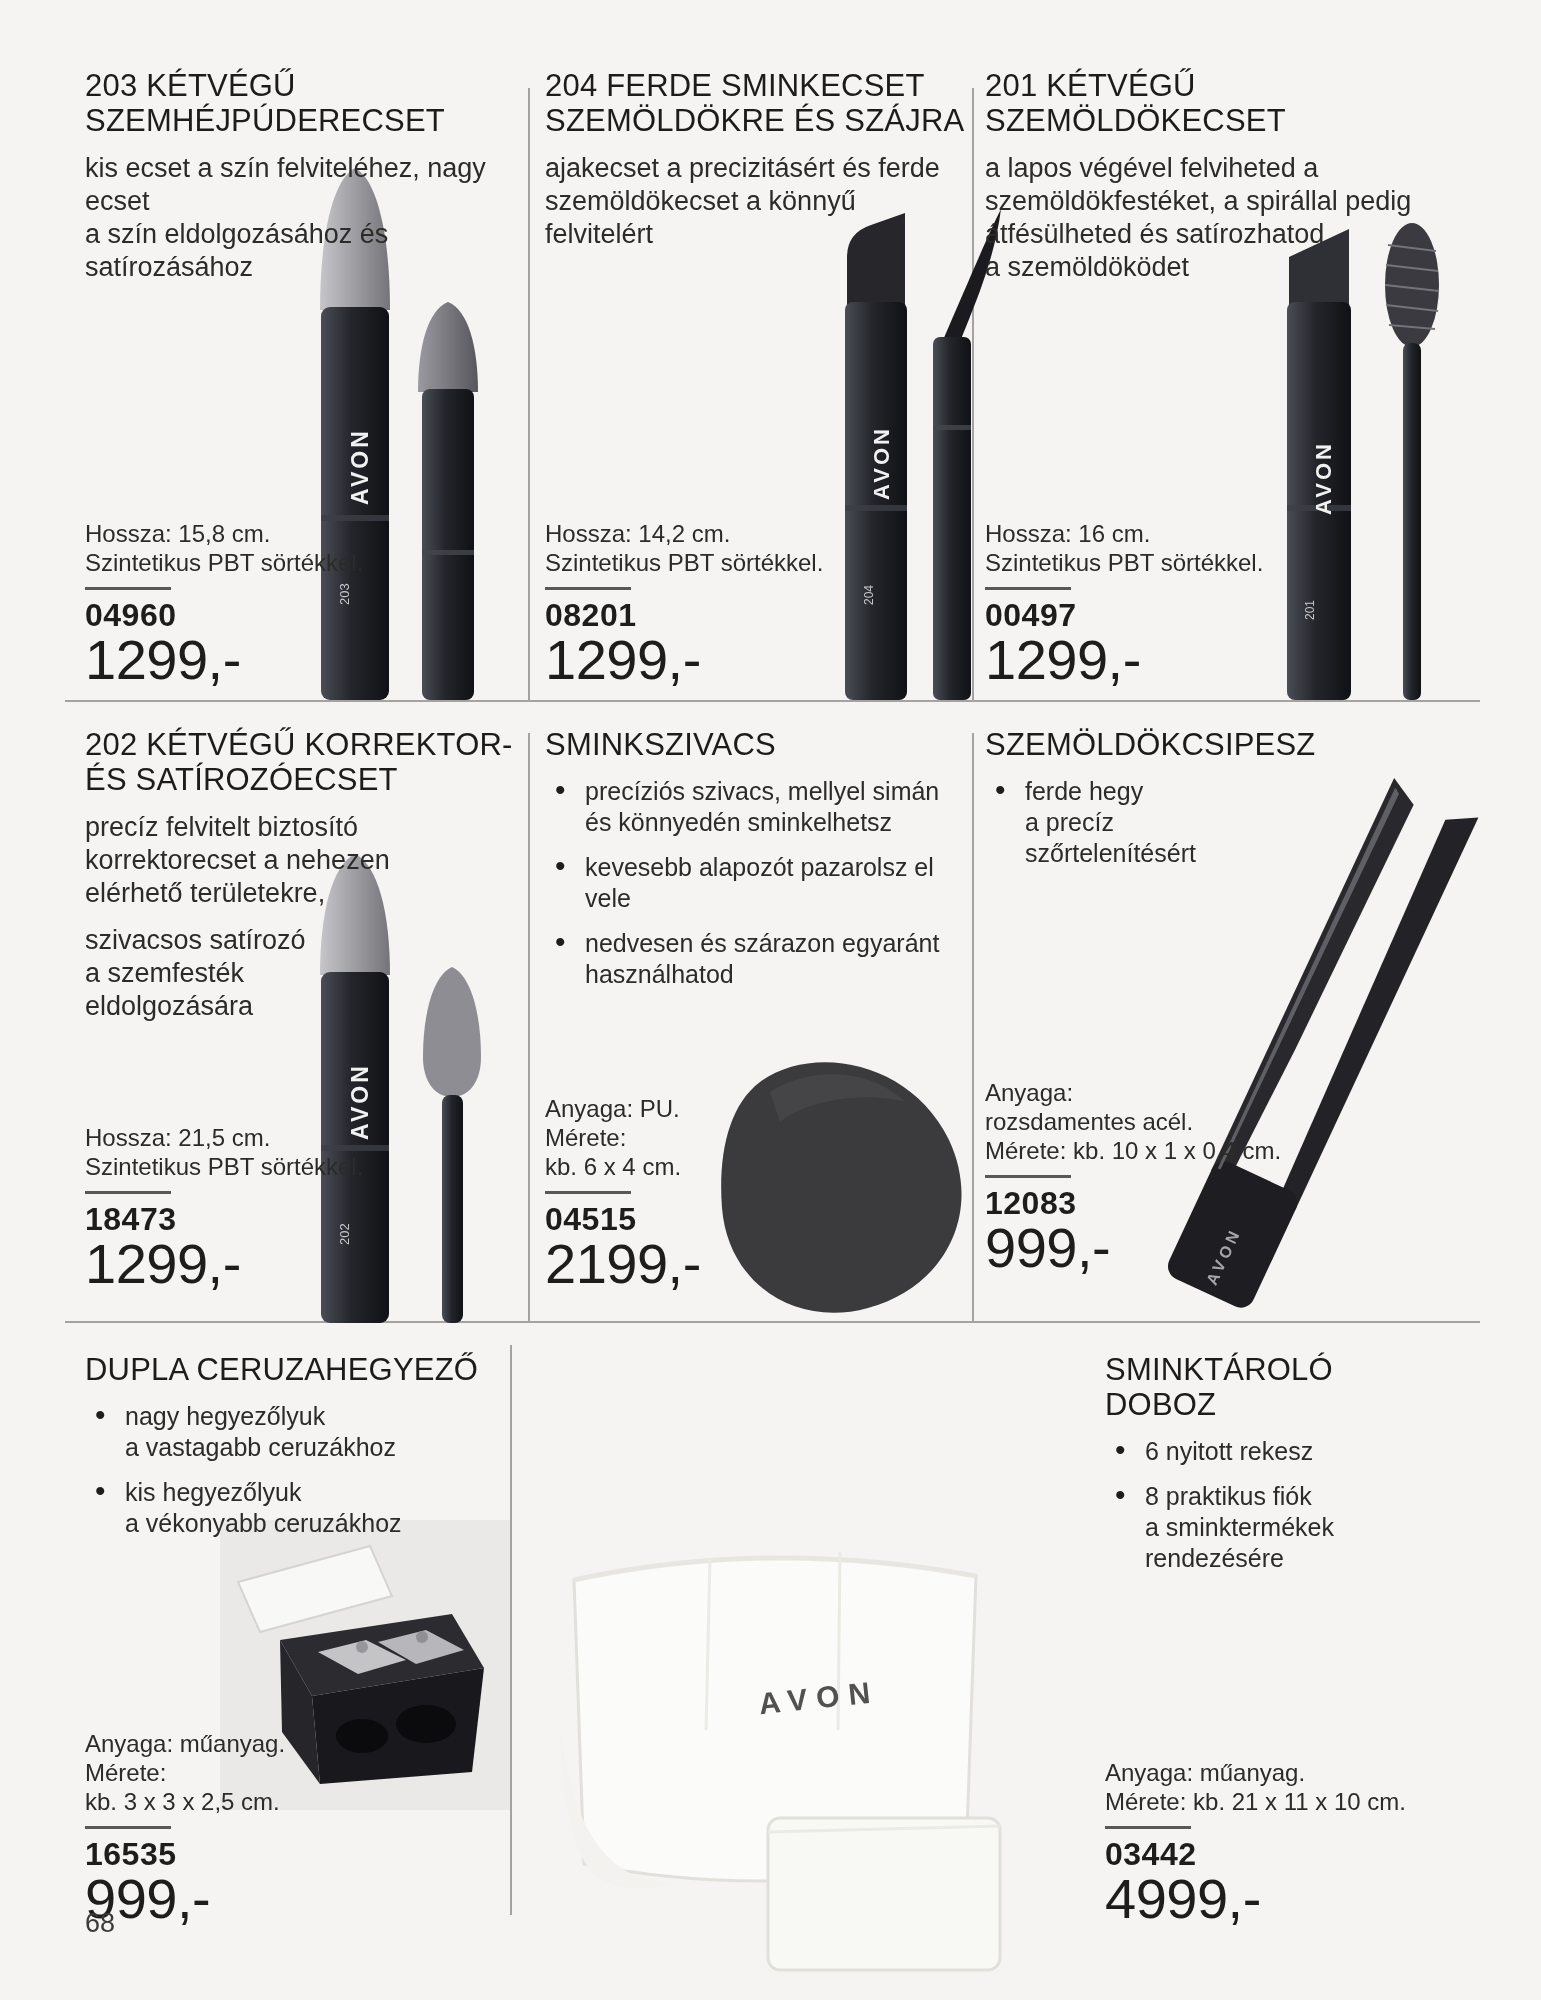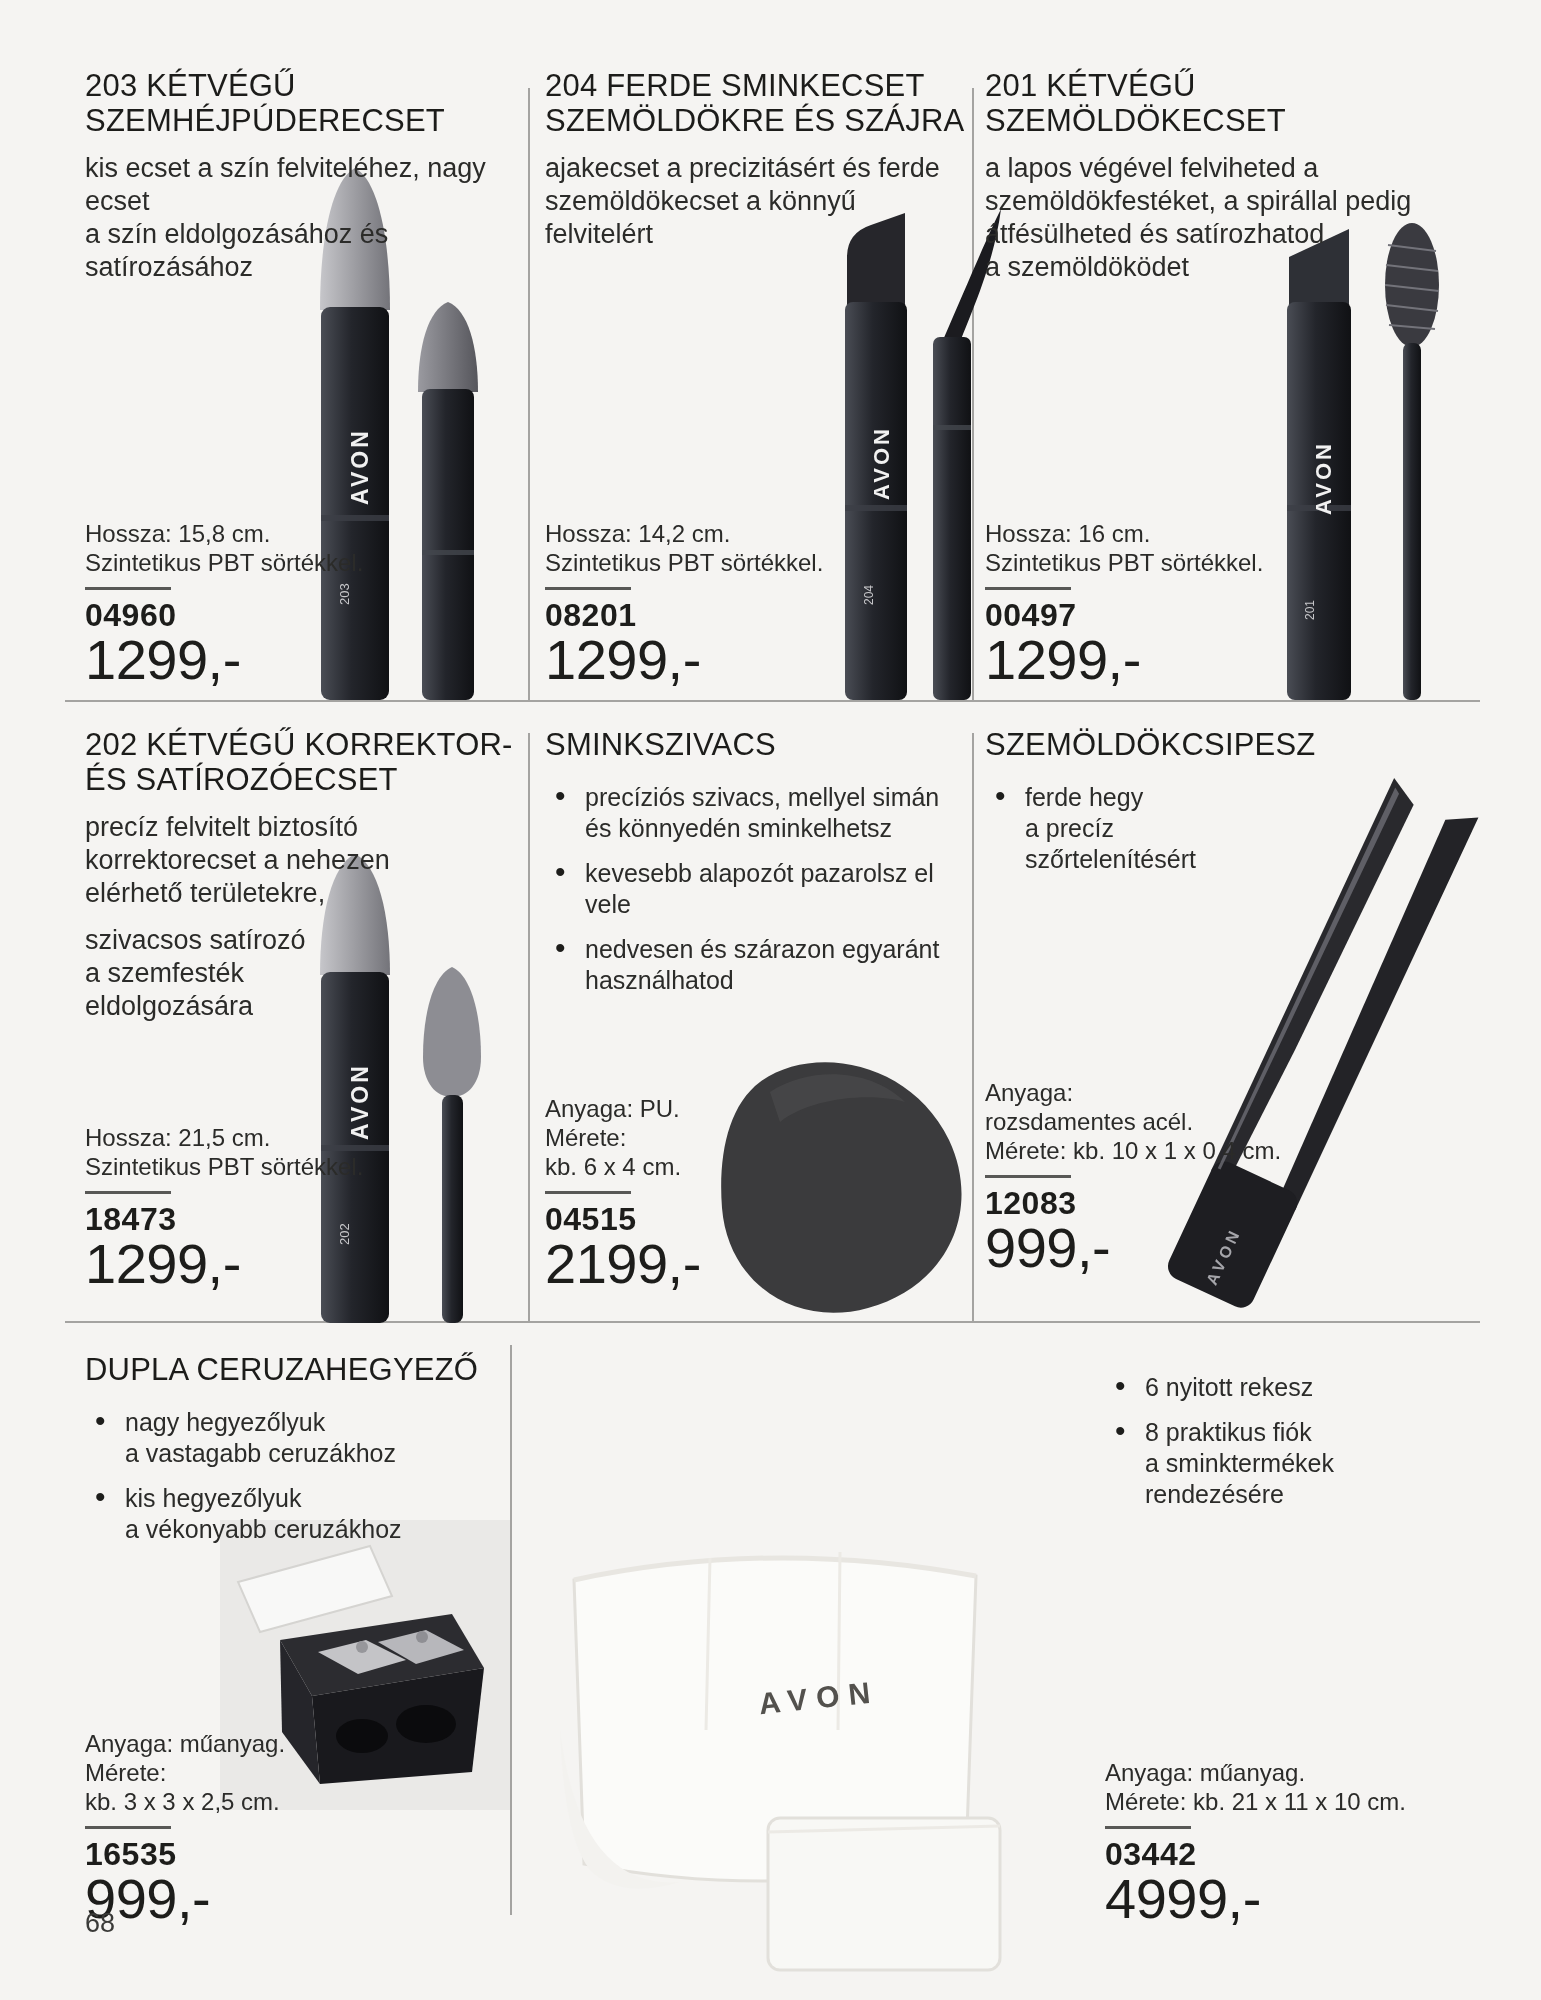--- a/index.html
+++ b/index.html
@@ -2,21 +2,21 @@
 <html><head>
 <meta charset="utf-8">
 <style>
   html,body{margin:0;padding:0;}
   body{width:1541px;height:2000px;background:#f5f4f2;font-family:"Liberation Sans",sans-serif;color:#1d1d1b;}
   .page{position:relative;width:1541px;height:2000px;overflow:hidden;background:#f5f4f2;}
 
   .cell{position:absolute;z-index:2;}
   .title{font-size:31px;line-height:35px;font-weight:normal;color:#1c1c1a;margin:0 0 14px 0;white-space:pre-line;letter-spacing:.2px;}
   .desc{font-size:27px;line-height:33px;color:#2b2b29;margin:0 0 14px 0;white-space:pre-line;}
-  ul.bullets{list-style:none;margin:20px 0 0 0;padding:0;}
+  ul.bullets{list-style:none;margin:4px 0 0 0;padding:0;}
   ul.bullets li{position:relative;padding-left:40px;font-size:25px;line-height:31px;color:#2b2b29;margin-bottom:14px;white-space:pre-line;}
   ul.bullets li::before{content:"\2022";position:absolute;left:10px;top:-2px;font-size:30px;color:#1d1d1b;}
   .detail{position:absolute;left:0;}
   .specs{font-size:24px;line-height:29px;color:#2b2b29;margin:0;white-space:pre-line;}
   .rule{width:86px;border:0;border-top:3px solid #58585六6;border-top:3px solid #585856;margin:10px 0 8px 0;}
   .code{font-size:32px;line-height:34px;font-weight:bold;color:#1d1d1b;letter-spacing:.5px;}
   .price{font-size:56px;line-height:56px;font-weight:normal;color:#1d1d1b;letter-spacing:-.5px;}
 
   .vline{position:absolute;width:2px;background:#a4a3a1;z-index:1;}
   .hline{position:absolute;height:2px;background:#a4a3a1;left:65px;width:1415px;z-index:1;}
@@ -277,20 +277,22 @@
       <path d="M54,150 Q250,108 456,146" fill="none" stroke="#e8e6e1" stroke-width="5"></path>
       <path d="M190,128 L186,300 M320,122 L318,300" stroke="#eceae5" stroke-width="3" fill="none"></path>
       <path d="M40,300 Q60,460 160,452 Q100,470 70,440 Q44,408 40,300 Z" fill="#f3f2ef"></path>
       <text x="300" y="278" text-anchor="middle" font-size="30" font-weight="bold" letter-spacing="9" fill="#53514d" transform="rotate(-6 300 278)">AVON</text>
       <rect x="248" y="388" width="232" height="152" rx="12" fill="#f8f8f5" stroke="#e2e0db" stroke-width="3"></rect>
       <path d="M248,402 L480,396" stroke="#eceae5" stroke-width="3" fill="none"></path>
     </svg>
   </div>
 
   <section class="cell" style="left:1105px;top:1352px;width:375px;height:593px;">
+    <h2 class="title">SMINKTÁROLÓ
+DOBOZ</h2>
     <ul class="bullets">
       <li>6 nyitott rekesz</li>
       <li>8 praktikus fiók
 a sminktermékek
 rendezésére</li>
     </ul>
     <div class="detail" style="bottom:18px;">
       <p class="specs">Anyaga: műanyag.
 Mérete: kb. 21 x 11 x 10 cm.</p>
       <hr class="rule">

